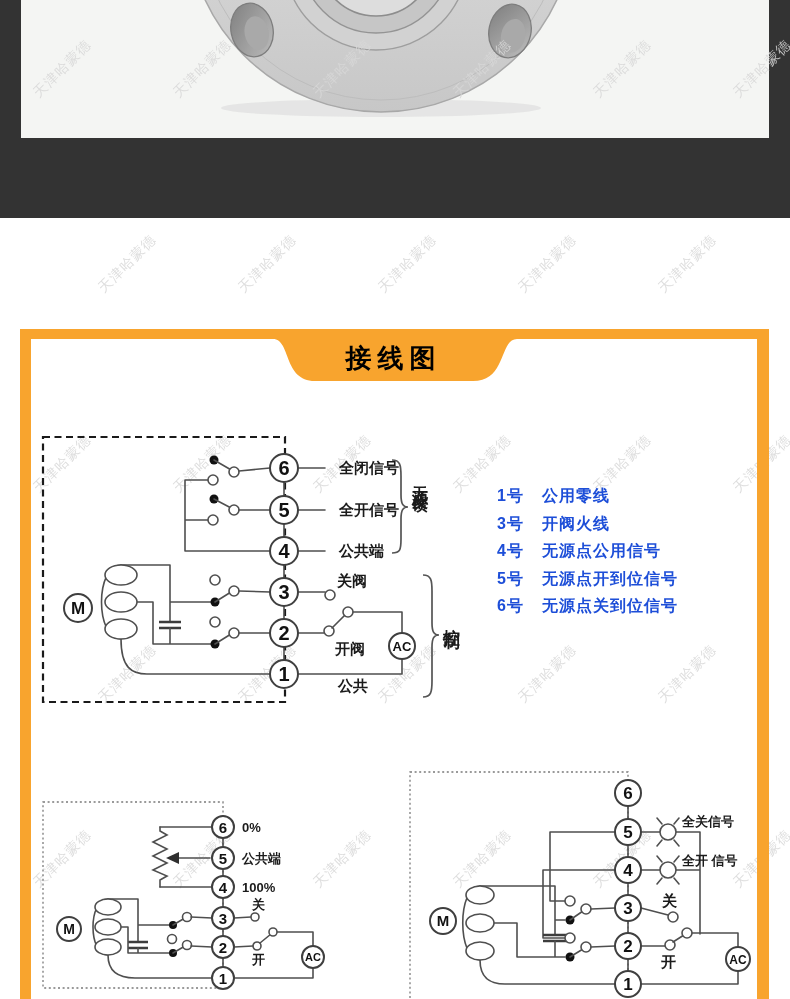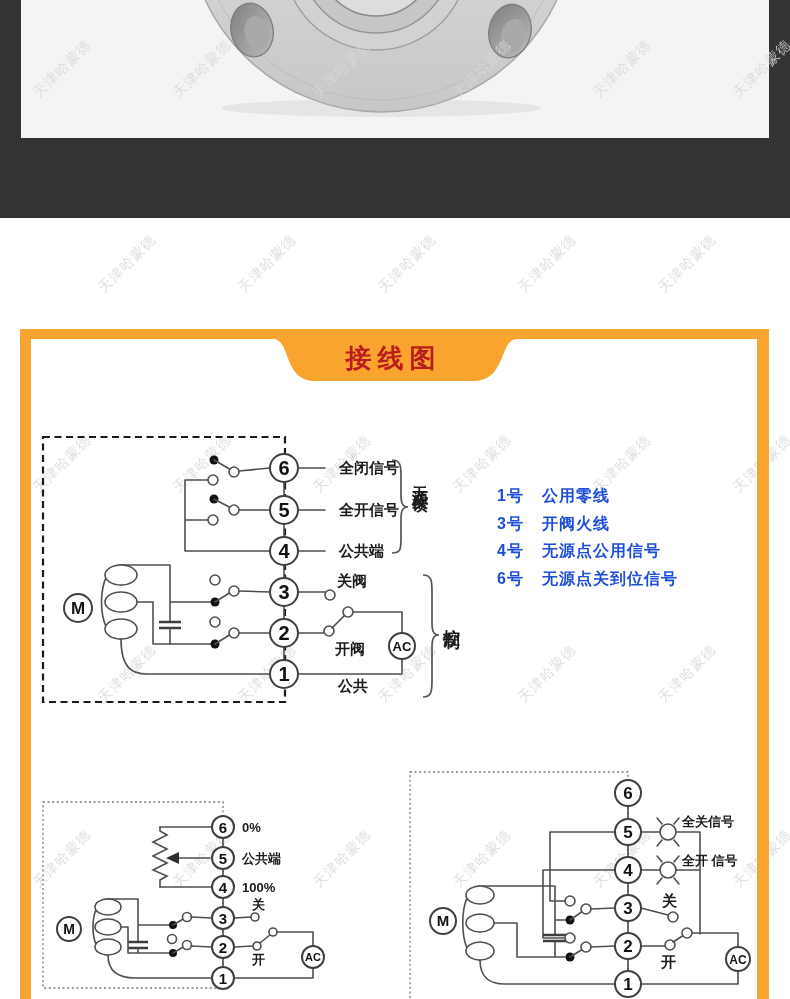--- a/index.html
+++ b/index.html
@@ -14,21 +14,21 @@
   
   #wm-layer{position:absolute;inset:0;z-index:2;pointer-events:none;}
   .wm{position:absolute;transform:rotate(-45deg);color:#d8d8d8;font-size:14px;
       letter-spacing:1px;white-space:nowrap;opacity:.85;}
   
   .frame-border{position:absolute;top:329px;height:670px;background:#F8A42E;z-index:6;}
   .frame-border.left{left:20px;width:11px;}
   .frame-border.right{left:757px;width:12px;}
   .banner-svg{position:absolute;left:20px;top:329px;z-index:6;}
   .banner-title{position:absolute;left:270px;top:341px;width:247px;text-align:center;
-      font-size:26px;font-weight:bold;color:#b91c1c;letter-spacing:6px;z-index:7;}
+      font-size:26px;font-weight:bold;color:#000000;letter-spacing:6px;z-index:7;}
   
   .diag{position:absolute;z-index:4;}
   .wire{stroke:#4f4f4f;stroke-width:1.6;fill:none;stroke-linecap:round;}
   .plate{stroke:#3d3d3d;stroke-width:2.6;fill:none;}
   .term{stroke:#3f3f3f;stroke-width:2;fill:#fff;}
   .contact{fill:#fff;stroke:#4f4f4f;stroke-width:1.6;}
   .dot{fill:#111;stroke:none;}
   .tnum{font-weight:bold;fill:#111;text-anchor:middle;}
   .lbl{fill:#1b1b1b;font-weight:bold;}
   .brace{fill:none;stroke:#555;stroke-width:1.7;}
@@ -210,20 +210,24 @@
       </div>
     <div class="legend-row">
         <span class="legend-num">3号</span>
         <span>开阀火线</span>
       </div>
     <div class="legend-row">
         <span class="legend-num">4号</span>
         <span>无源点公用信号</span>
       </div>
     <div class="legend-row">
+        <span class="legend-num">5号</span>
+        <span>无源点开到位信号</span>
+      </div>
+    <div class="legend-row">
         <span class="legend-num">6号</span>
         <span>无源点关到位信号</span>
       </div>
   </div>
 
 
   <svg class="diag" style="left:40px;top:795px;" width="330" height="204" viewBox="0 0 330 204">
     <rect class="dotrect" x="3" y="7" width="180" height="186"></rect>
     <g>
       <path class="wire" d="M183,32 V183"></path>

